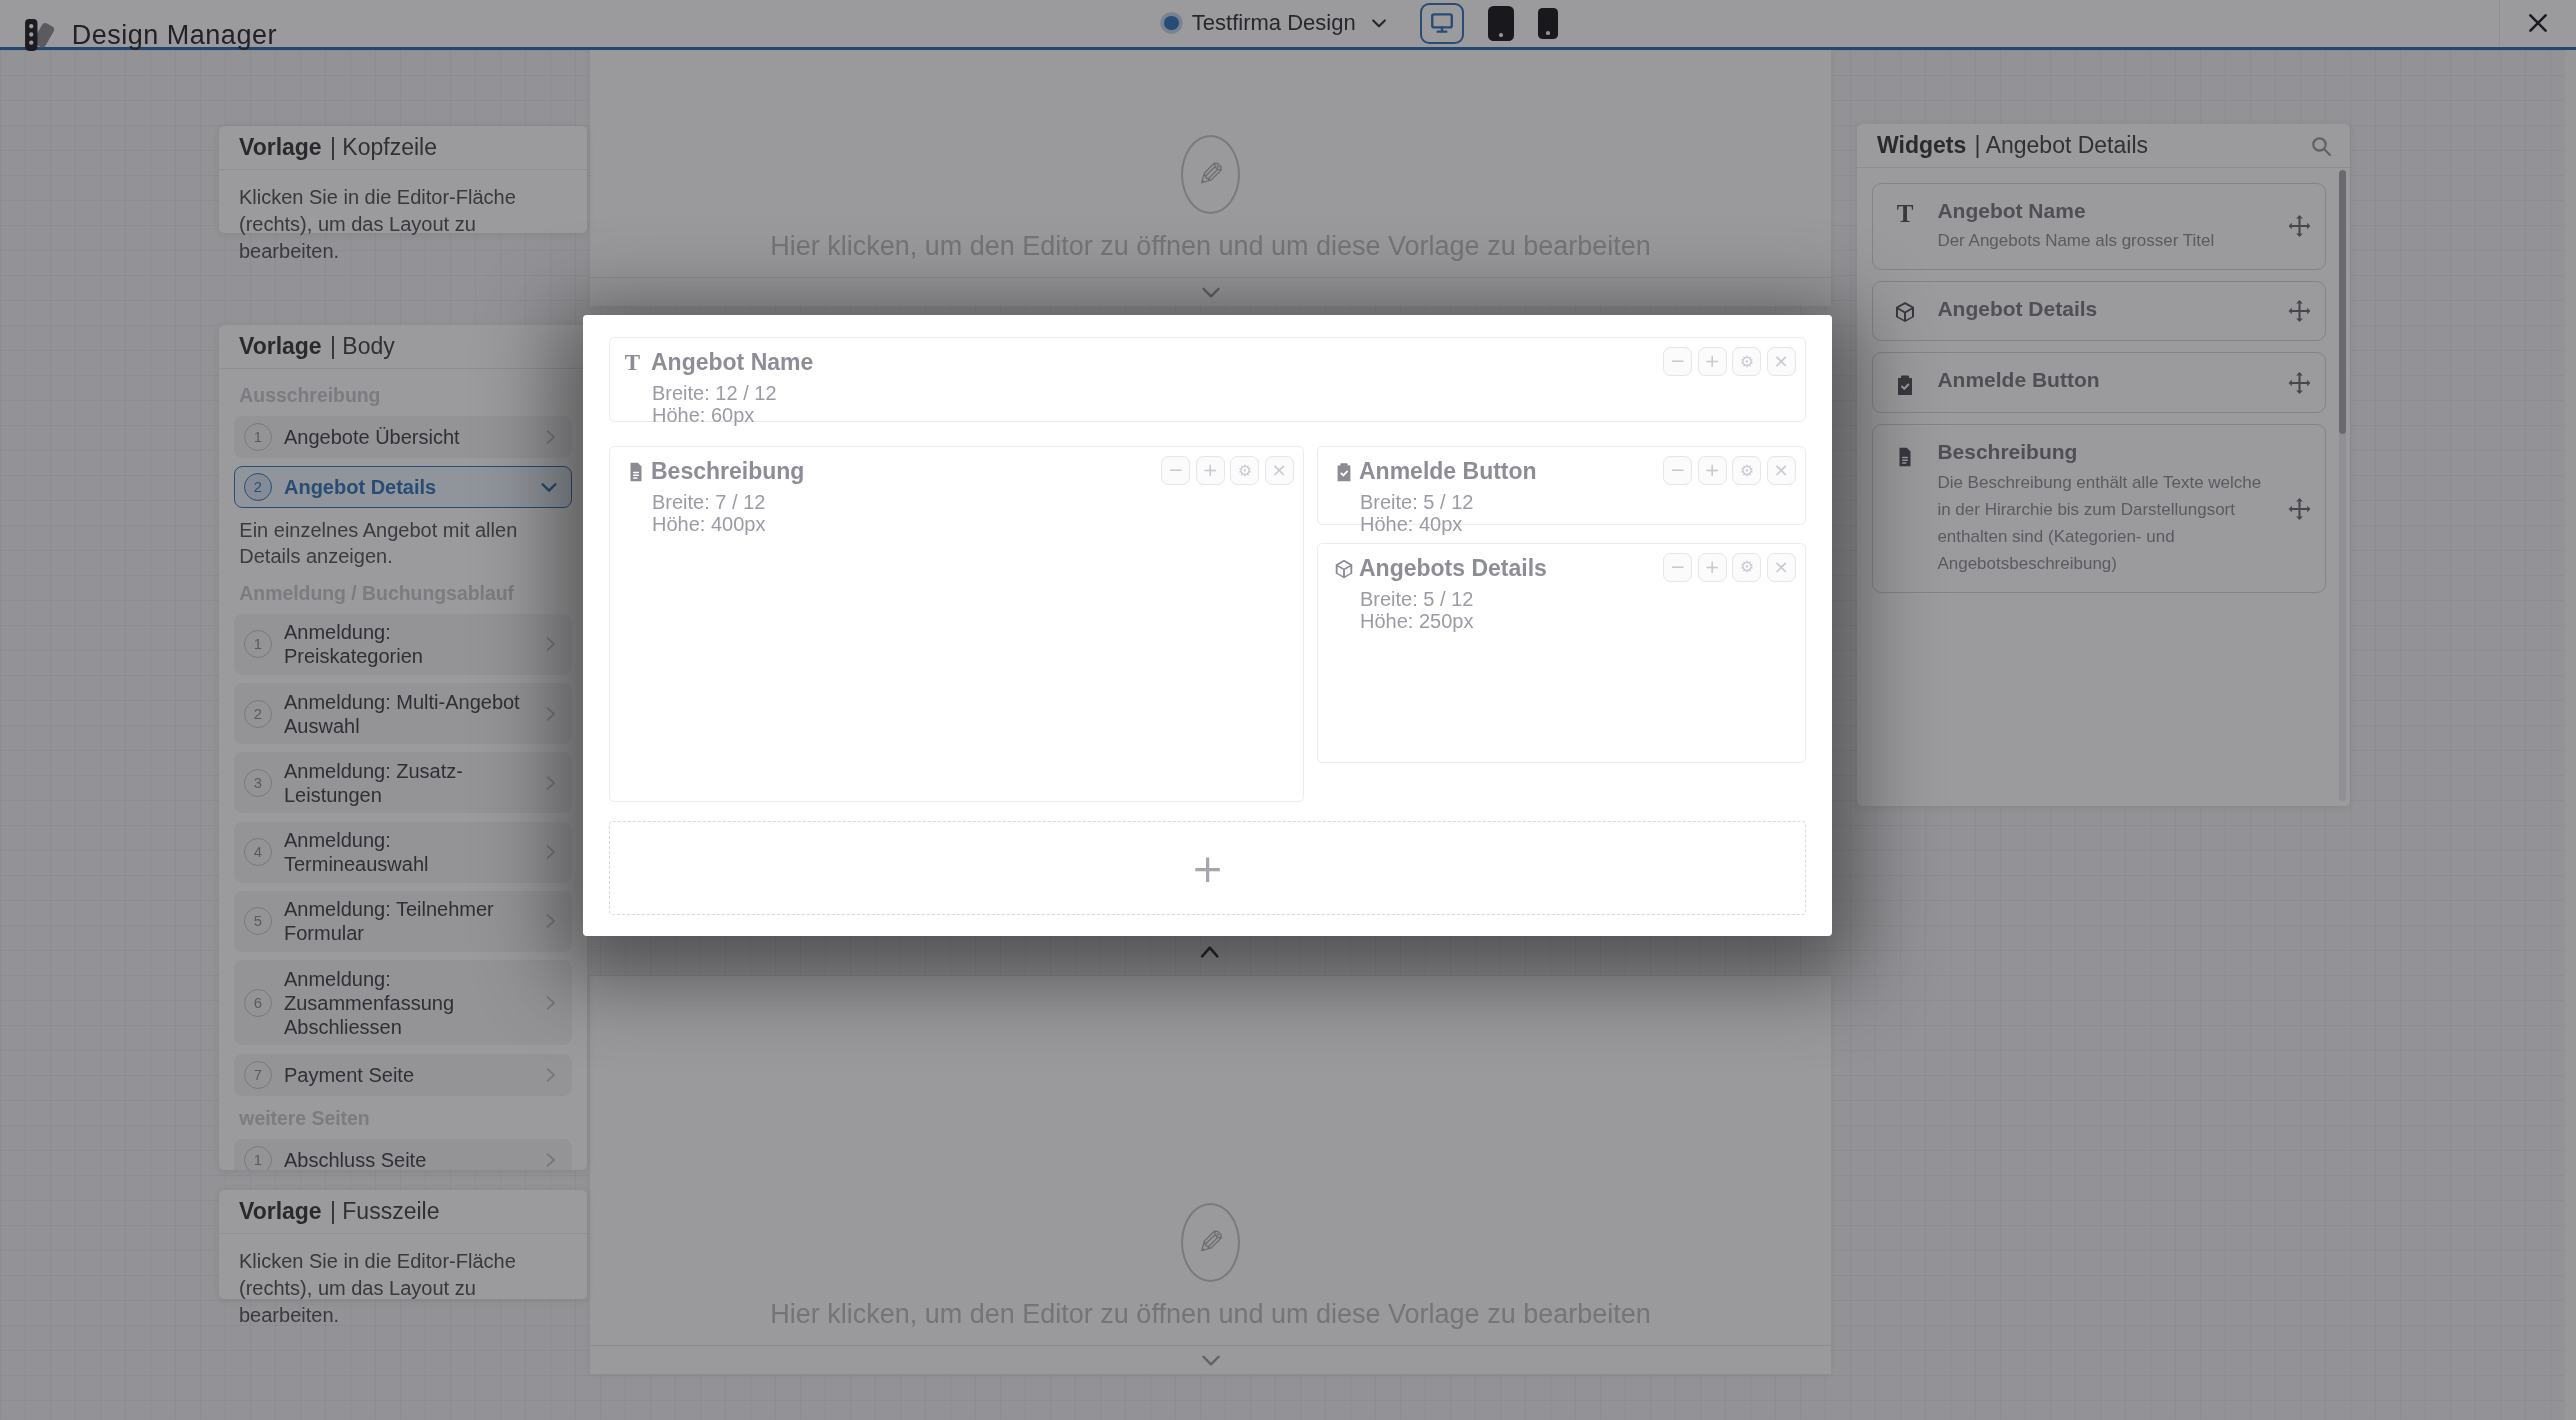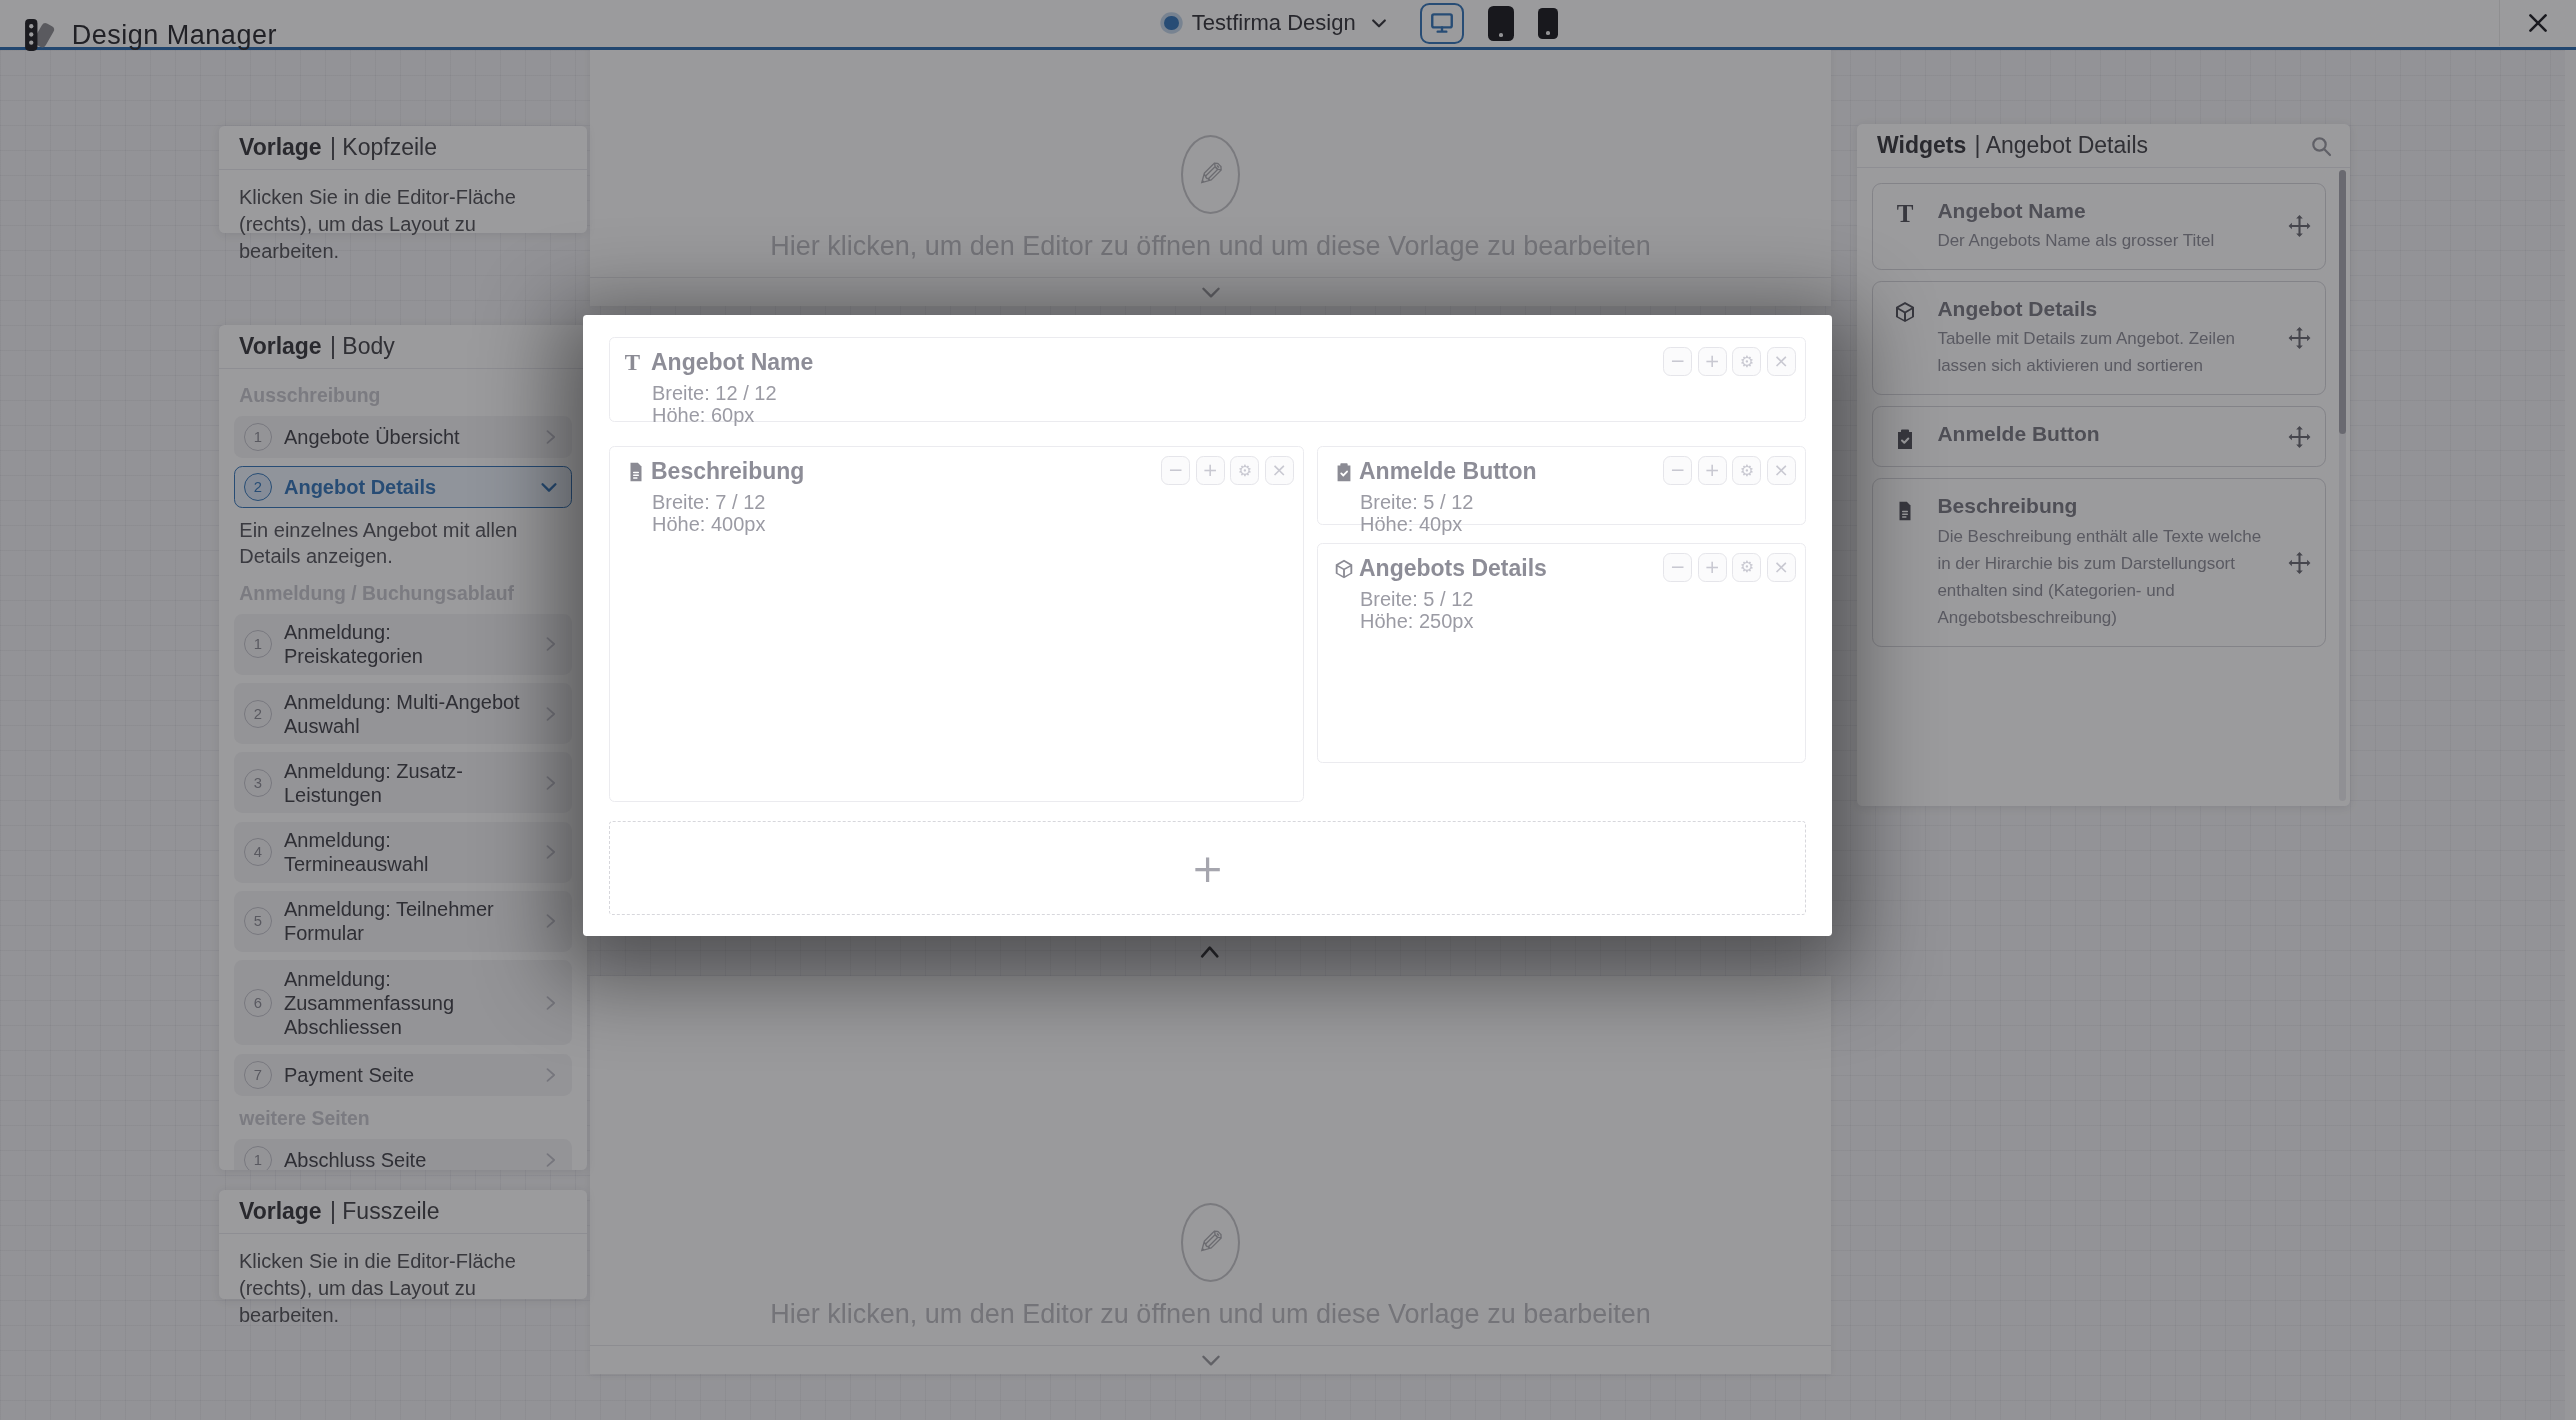--- a/index.html
+++ b/index.html
@@ -352,21 +352,20 @@
         </span>
       </div>
       <div class="w-card">
         <span class="w-ic">
           <svg width="24" height="24" viewBox="0 0 24 24" fill="currentColor">
             <path d="M12 2 3 7v10l9 5 9-5V7l-9-5zm0 2.2L18.5 7.8 12 11.4 5.5 7.8 12 4.2zM5 9.6l6 3.3v6.8l-6-3.3V9.6zm14 0v6.8l-6 3.3v-6.8l6-3.3z"></path>
           </svg>
         </span>
         <span class="w-tx">
           <div class="w-title">Angebot Details</div>
-          <div class="w-desc">Tabelle mit Details zum Angebot. Zeilen lassen sich aktivieren und sortieren</div>
         </span>
         <span class="w-move">
           <svg width="25" height="25" viewBox="0 0 24 24" fill="currentColor">
             <path d="M12 1.5l3.2 3.2h-2.2v6.3h6.3V8.8L22.5 12l-3.2 3.2v-2.2h-6.3v6.3h2.2L12 22.5l-3.2-3.2h2.2v-6.3H4.7v2.2L1.5 12l3.2-3.2v2.2h6.3V4.7H8.8L12 1.5z"></path>
           </svg>
         </span>
       </div>
       <div class="w-card">
         <span class="w-ic">
           <svg width="24" height="26" viewBox="0 0 24 24">

